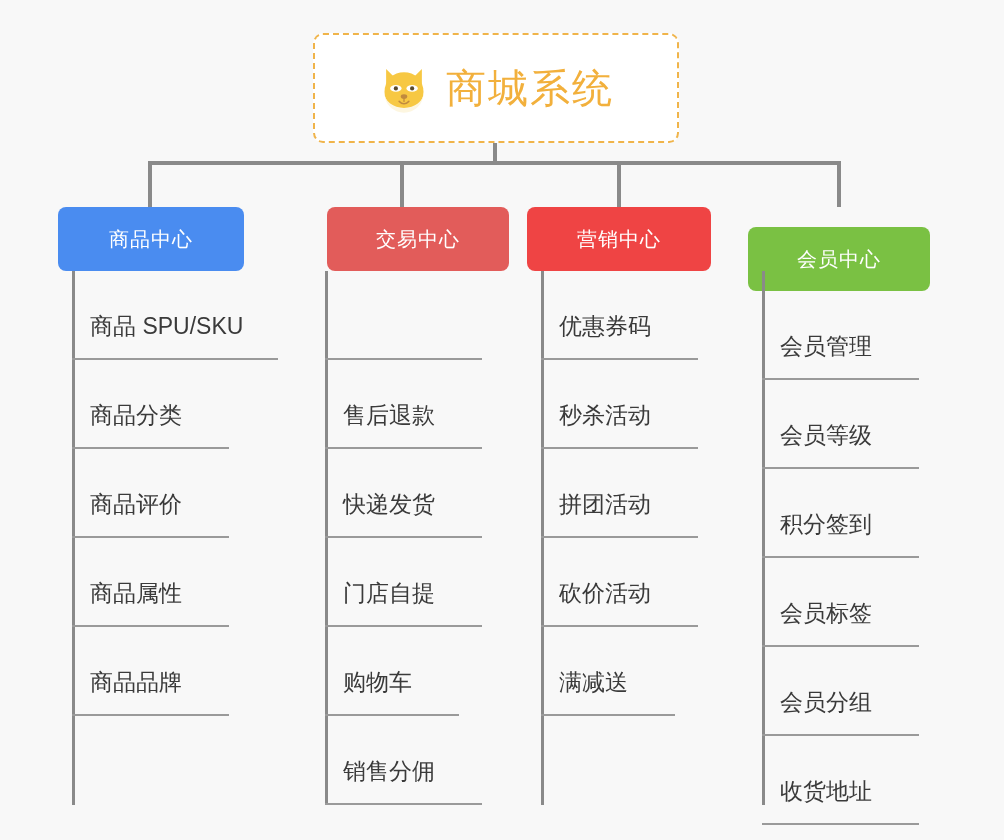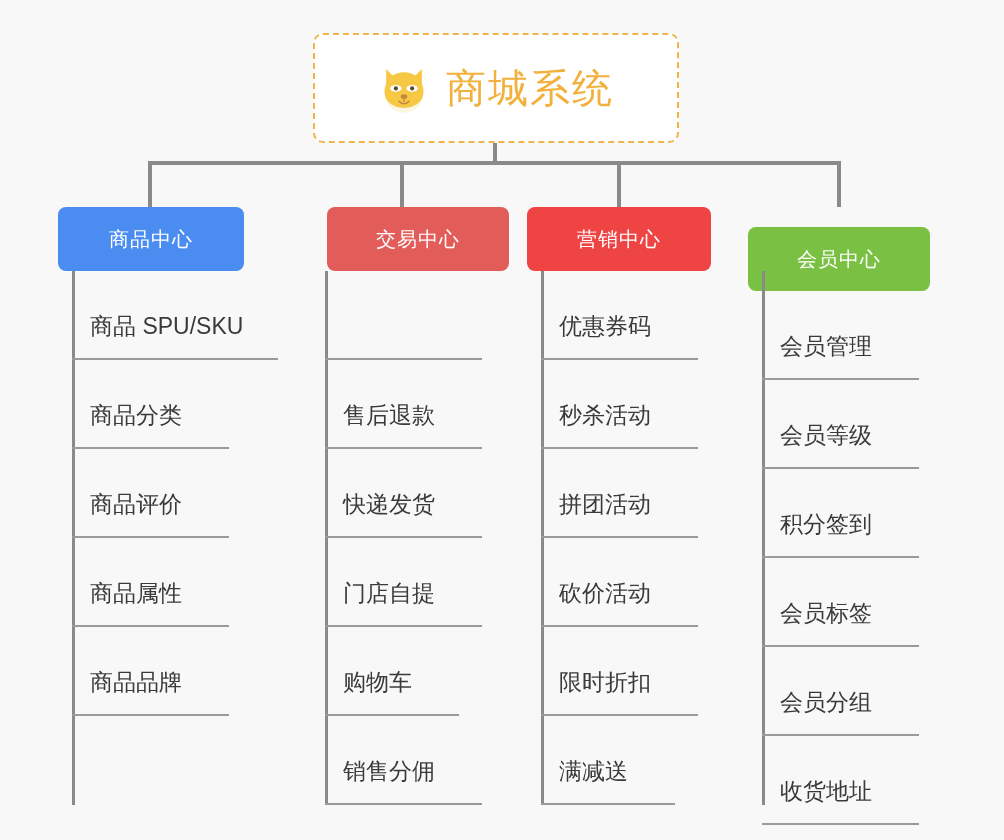--- a/index.html
+++ b/index.html
@@ -227,24 +227,20 @@
           </li>
           <li class="leaf-item">
             <div class="leaf-underline" style="width: 157px;"></div>
             <span class="leaf-label">拼团活动</span>
           </li>
           <li class="leaf-item">
             <div class="leaf-underline" style="width: 157px;"></div>
             <span class="leaf-label">砍价活动</span>
           </li>
           <li class="leaf-item">
-            <div class="leaf-underline" style="width: 157px;"></div>
-            <span class="leaf-label">限时折扣</span>
-          </li>
-          <li class="leaf-item">
             <div class="leaf-underline" style="width: 134px;"></div>
             <span class="leaf-label">满减送</span>
           </li>
         </ul>
       </div>
       <div class="branch" style="left: 748px; width: 182px;">
         <div class="branch-header" style="background: rgb(122, 193, 67); width: 182px; margin-top: 20px;">会员中心</div>
         <div class="branch-trunk" style="height: 534px;"></div>
         <ul class="leaf-list">
           <li class="leaf-item">

